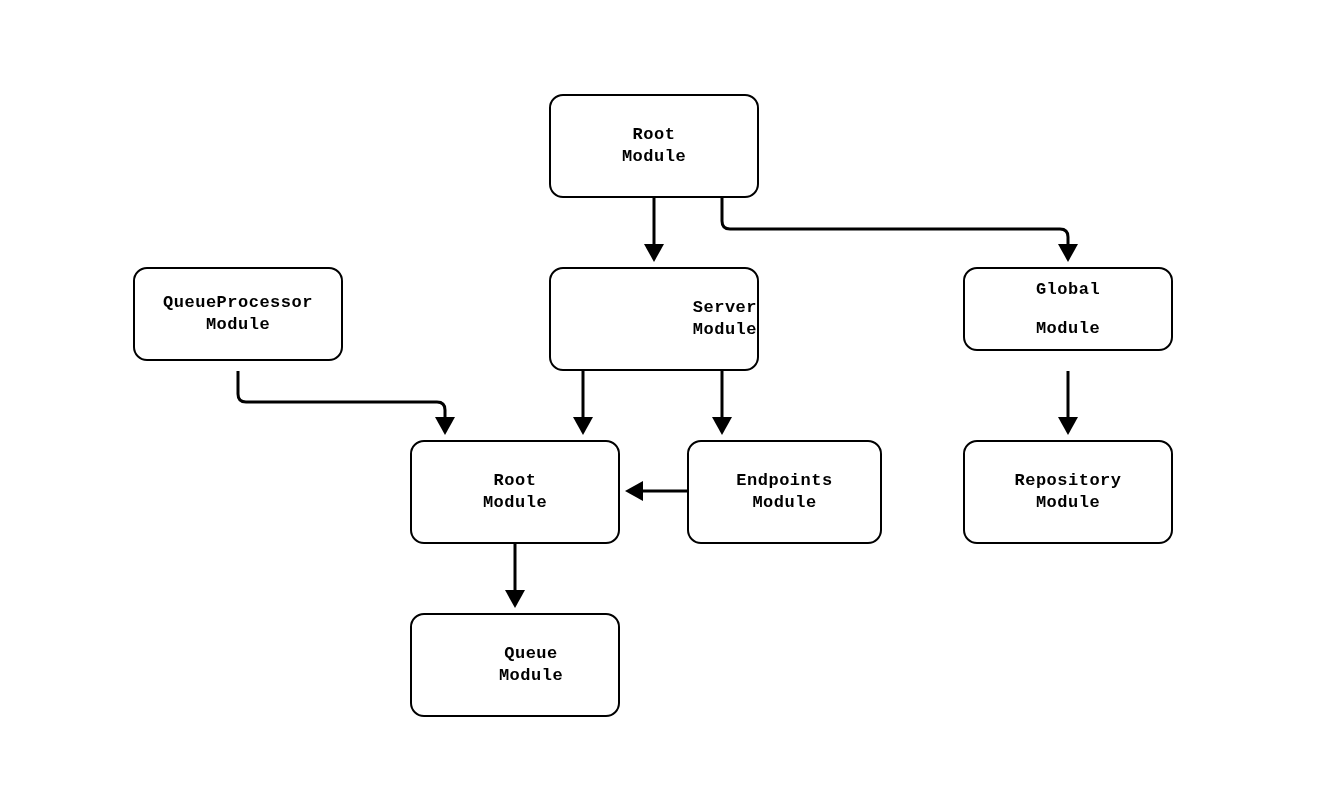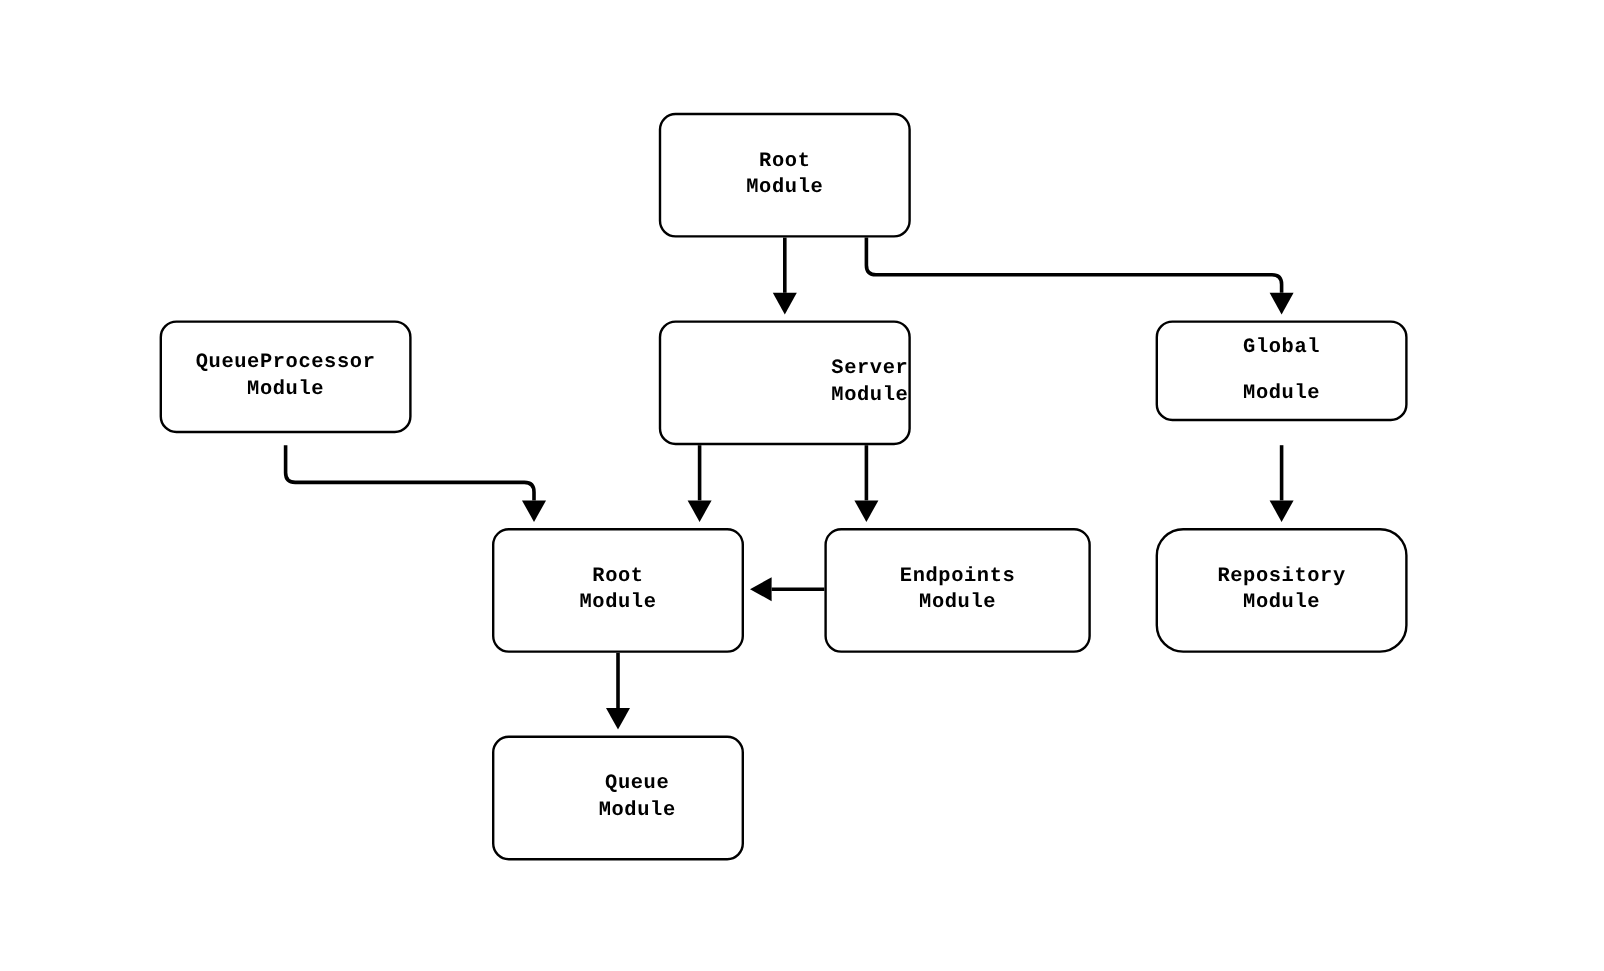--- a/index.html
+++ b/index.html
@@ -74,18 +74,18 @@
         <polygon points="515,608 505,590 525,590" fill="#000000"></polygon>
       </g>
   </svg>
 
   <div id="nodes-layer">
       <div class="node" style="left: 549px; top: 94px; width: 210px; height: 104px; border-color: rgb(0, 0, 0);"><span class="node-line">Root</span><span class="node-line">Module</span></div>
       <div class="node" style="left: 133px; top: 267px; width: 210px; height: 94px; border-color: rgb(0, 0, 0);"><span class="node-line">QueueProcessor</span><span class="node-line">Module</span></div>
       <div class="node" style="left: 549px; top: 267px; width: 210px; height: 104px; border-color: rgb(0, 0, 0); align-items: flex-end;"><span class="node-line">Server</span><span class="node-line">Module</span></div>
       <div class="node" style="left: 963px; top: 267px; width: 210px; height: 84px; border-color: rgb(0, 0, 0); gap: 17px;"><span class="node-line">Global</span><span class="node-line">Module</span></div>
       <div class="node" style="left: 410px; top: 440px; width: 210px; height: 104px; border-color: rgb(0, 0, 0);"><span class="node-line">Root</span><span class="node-line">Module</span></div>
-      <div class="node" style="left: 687px; top: 440px; width: 222px; height: 104px; border-color: rgb(0, 0, 0);"><span class="node-line">Endpoints</span><span class="node-line">Module</span></div>
-      <div class="node" style="left: 963px; top: 440px; width: 210px; height: 104px; border-color: rgb(0, 0, 0); border-radius: 23px;"><span class="node-line">Repository</span><span class="node-line">Module</span></div>
+      <div class="node" style="left: 687px; top: 440px; width: 195px; height: 104px; border-color: rgb(0, 0, 0);"><span class="node-line">Endpoints</span><span class="node-line">Module</span></div>
+      <div class="node" style="left: 963px; top: 440px; width: 210px; height: 104px; border-color: rgb(0, 0, 0);"><span class="node-line">Repository</span><span class="node-line">Module</span></div>
       <div class="node" style="left: 410px; top: 613px; width: 210px; height: 104px; border-color: rgb(0, 0, 0); padding-left: 32px;"><span class="node-line">Queue</span><span class="node-line">Module</span></div>
     </div>
 
 </div>
 
 </body></html>

